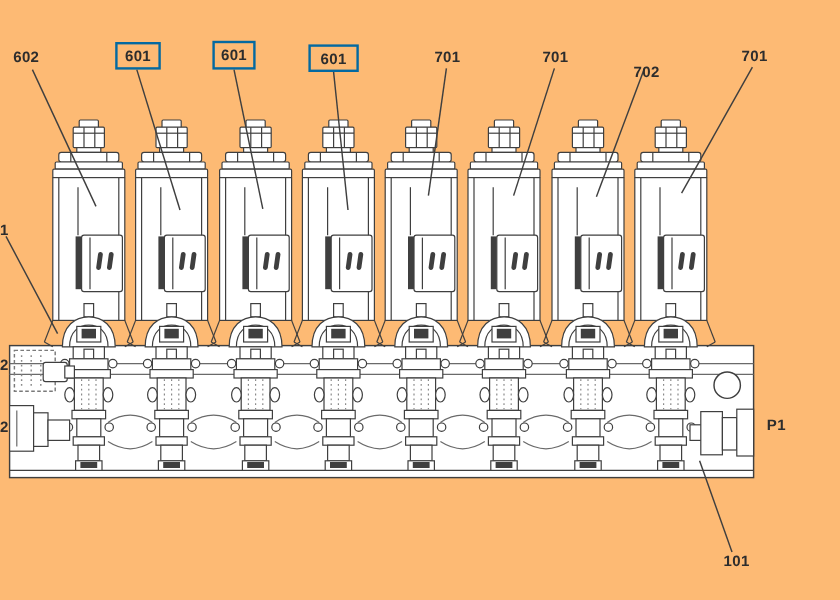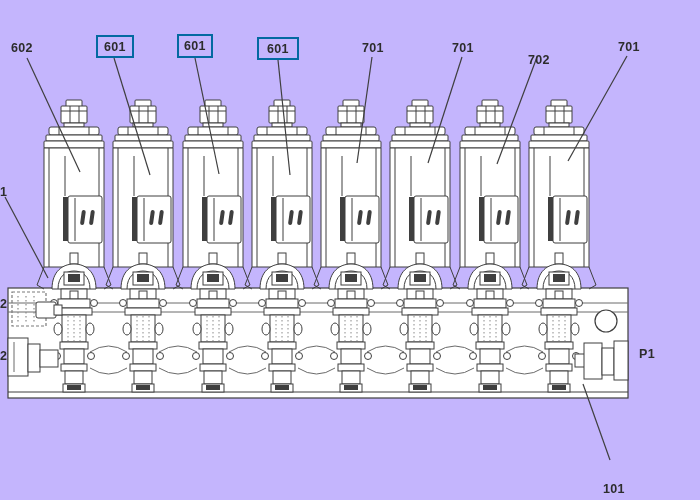--- a/index.html
+++ b/index.html
@@ -1,17 +1,17 @@
 <!DOCTYPE html>
 <html><head>
 <meta charset="utf-8">
 <style>
   html,body{margin:0;padding:0;background:#fff;}
   .canvas{
-    position:relative;width:700px;height:500px;background:#c4b5fd;overflow:hidden;
+    position:relative;width:700px;height:500px;background:#fdba74;overflow:hidden;
     font-family:"Liberation Sans", sans-serif;
   }
   svg{position:absolute;left:0;top:0;}
   .callout{
     position:absolute;font-size:12.5px;font-weight:bold;color:#2d2d2d;
     letter-spacing:.3px;white-space:nowrap;cursor:default;
   }
   .red-box{
     position:absolute;border:2px solid #0369a1;display:flex;align-items:center;
     justify-content:center;font-size:12.5px;font-weight:bold;color:#2d2d2d;
@@ -166,15 +166,15 @@
   <div class="callout" style="left:362px;top:41px;">701</div>
   <div class="callout" style="left:452px;top:41px;">701</div>
   <div class="callout" style="left:528px;top:53px;">702</div>
   <div class="callout" style="left:618px;top:40px;">701</div>
 
   <div class="callout" style="left:0px;top:185px;">1</div>
   <div class="callout" style="left:0px;top:297px;">2</div>
   <div class="callout" style="left:0px;top:349px;">2</div>
 
   <div class="callout" style="left:639px;top:347px;">P1</div>
-  <div class="callout" style="left:603px;top:482px;">101</div>
+  <div class="callout" style="left:603px;top:461px;">101</div>
 
 </div>
 
 </body></html>

